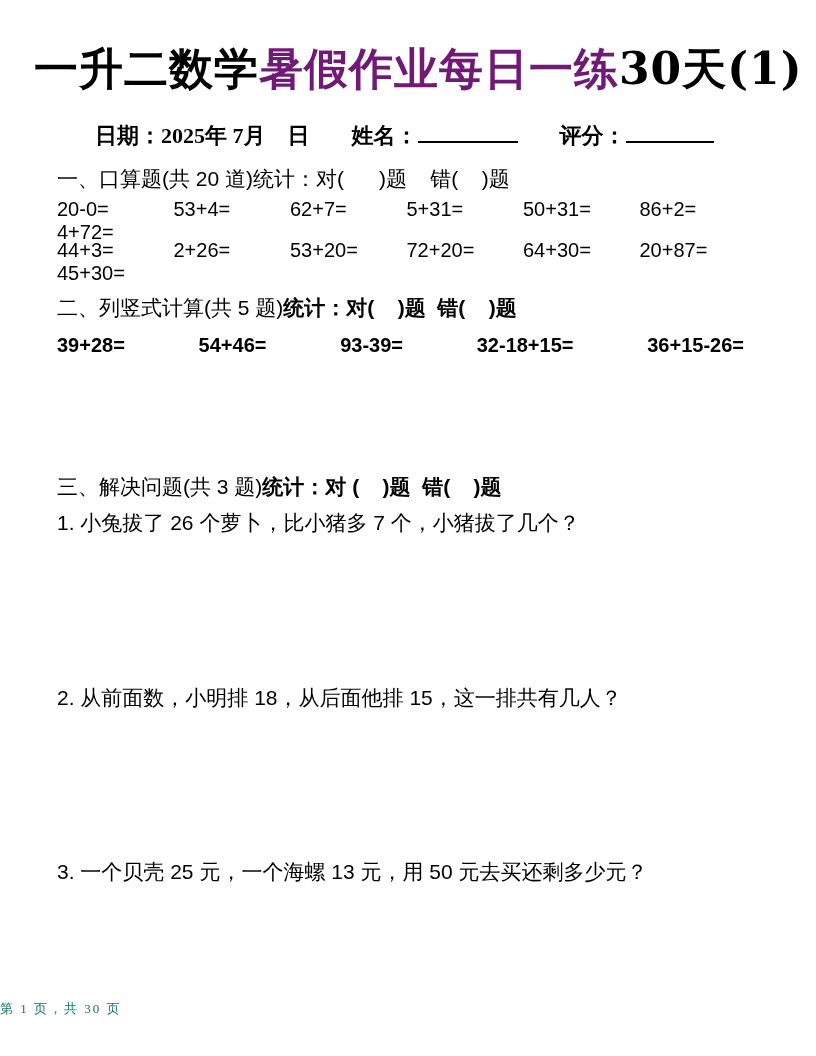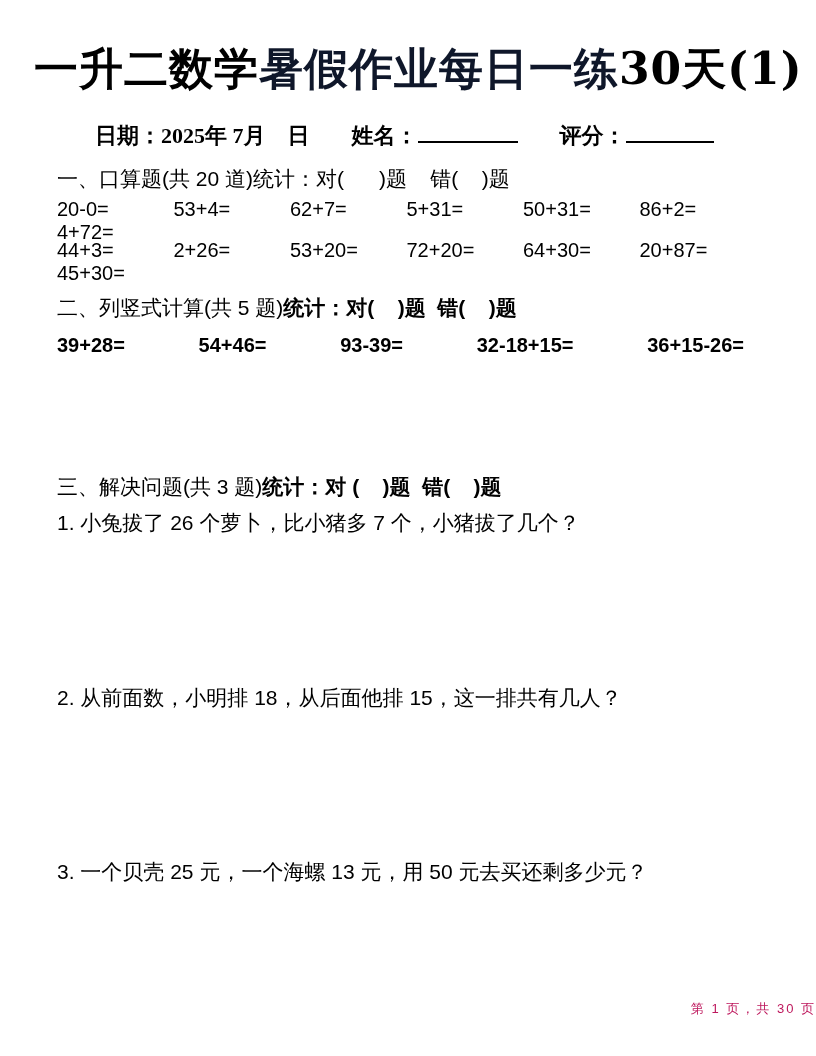--- a/index.html
+++ b/index.html
@@ -68,32 +68,33 @@
   .question {
     margin:8px 56px 0 57px;
     font-size:21px;
     line-height:1.35;
     white-space:pre-wrap;
   }
   .footer {
     position:absolute;
     left:0; right:0;
     top:1000px;
-    text-align:right;
+    text-align:left;
     font-size:13px;
     letter-spacing:2px;
-    color:#be185d;
+    color:#0f766e;
+    font-family:Liberation Serif, serif;
   }
 </style>
 </head>
 <body>
 
 <div class="page">
 
-  <h1 class="title"><span>一升二数学</span><span style="color: #0f172a;">暑假作业每日一练</span><span>30天(1)</span></h1>
+  <h1 class="title"><span>一升二数学</span><span style="color: #701a75;">暑假作业每日一练</span><span>30天(1)</span></h1>
 
   <div class="info-line"><span>日期：2025年 7月    日</span><span class="grp"><span>姓名：</span><span class="blank"></span></span><span class="grp"><span>评分：</span><span class="blank short"></span></span></div>
 
   <div class="sec-head"><span>一、口算题(共 20 道)</span><span class="stats">统计：对(      )题    错(    )题</span></div>
 
   <div class="grid7 first">
     <span class="prob">20-0=</span>
     <span class="prob">53+4=</span>
     <span class="prob">62+7=</span>
     <span class="prob">5+31=</span>

